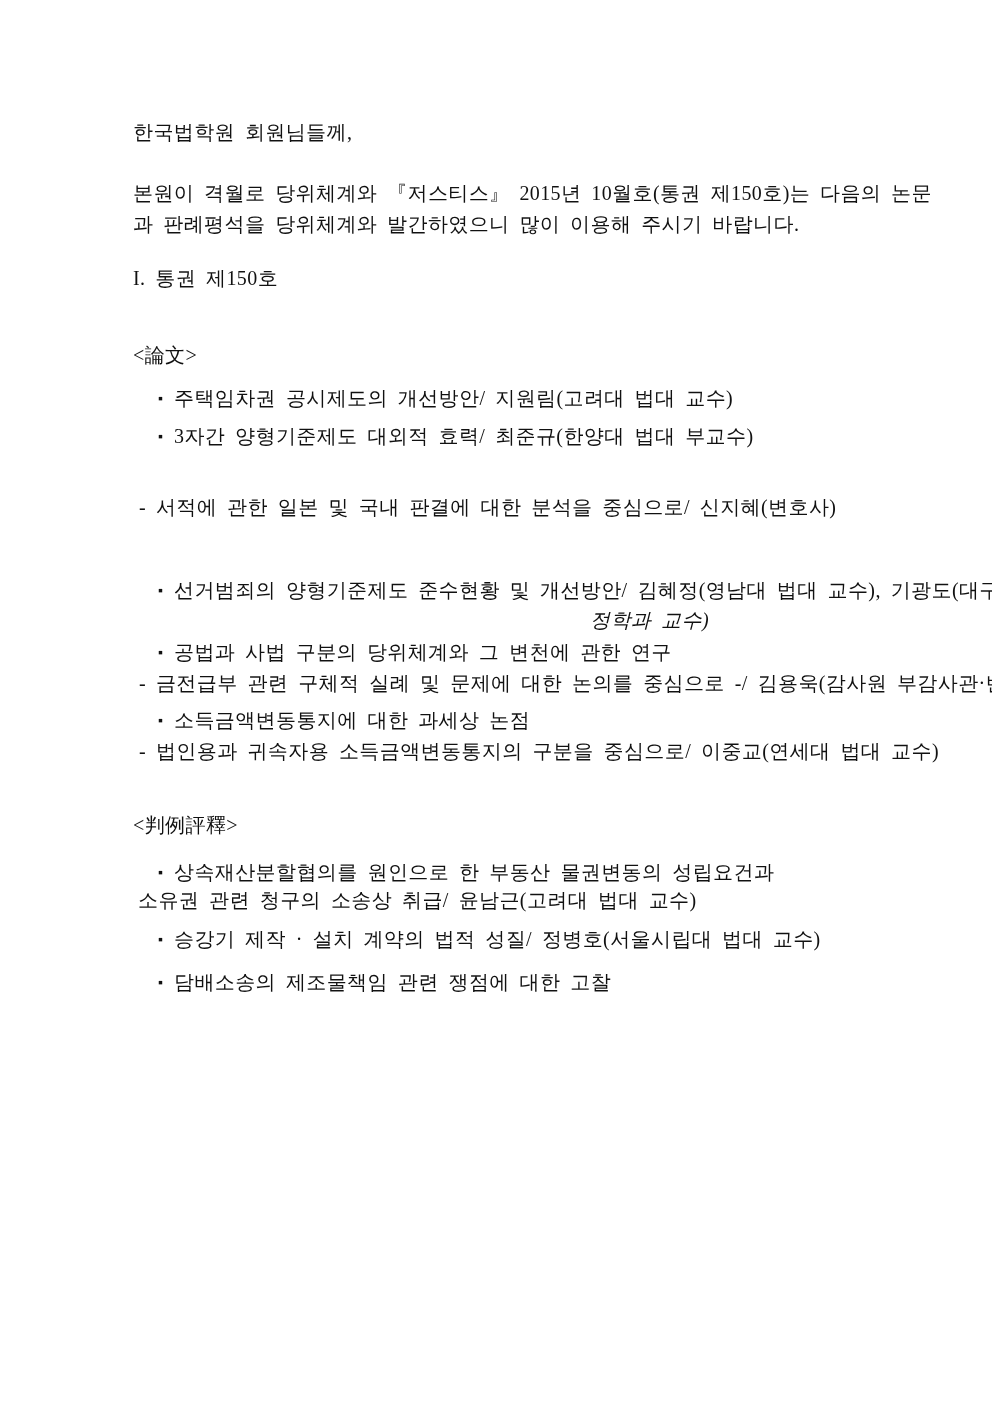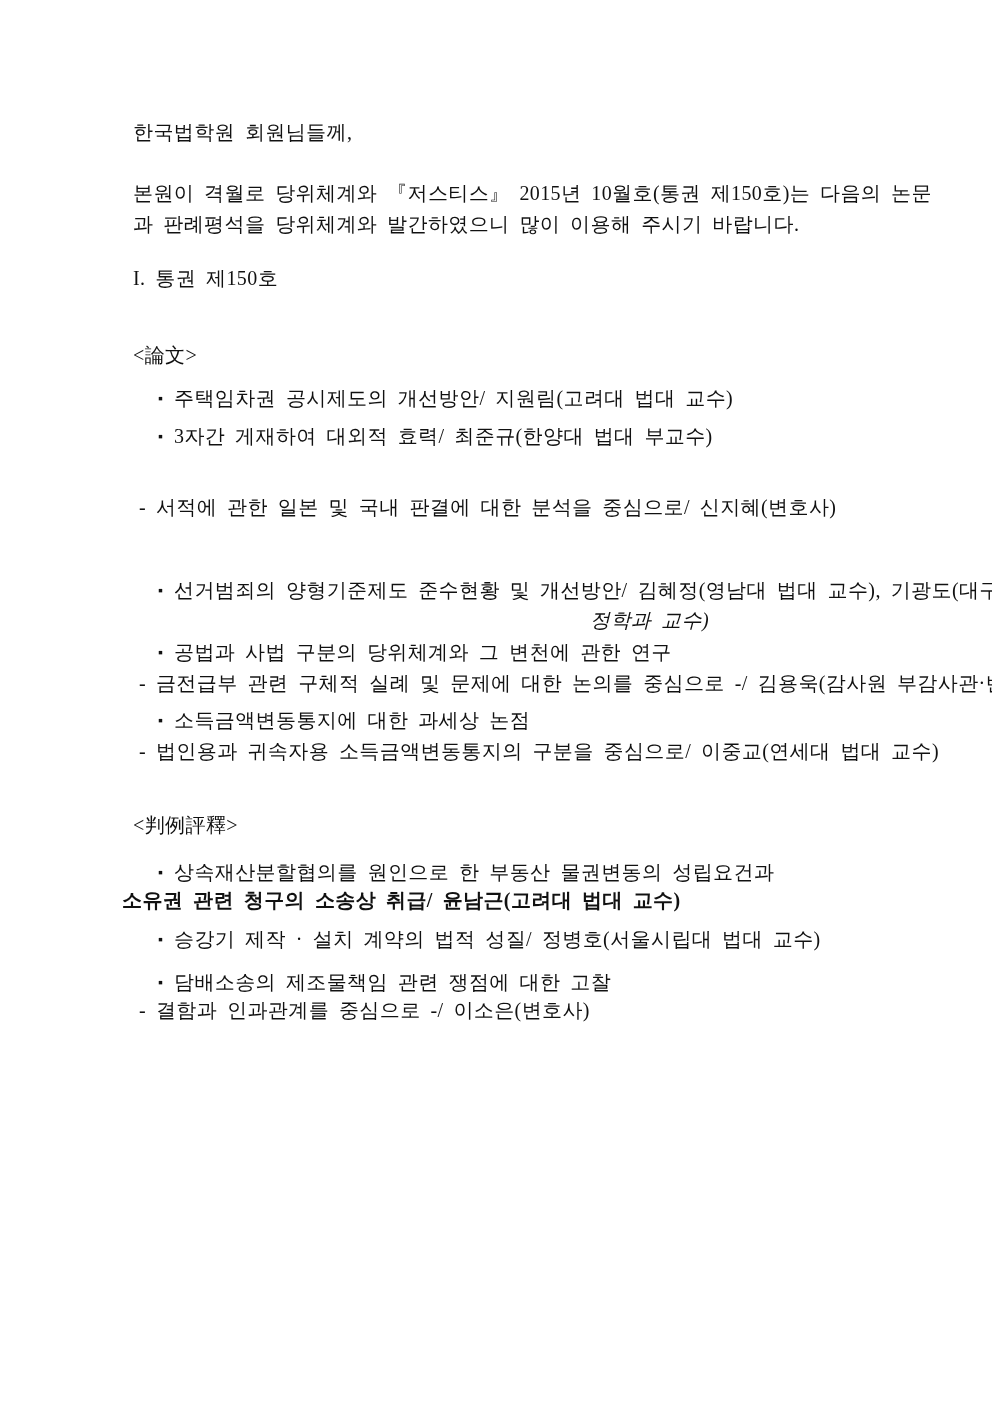--- a/index.html
+++ b/index.html
@@ -20,21 +20,21 @@
     position: absolute;
     left: 133px;
     font-size: 20px;
     line-height: 26px;
     letter-spacing: 0.4px;
     word-spacing: 4.5px;
     white-space: nowrap;
   }
   .bullet-row  { left: 130px; margin-left: 28px; }
   .sub-row     { left: 139px; }
-  .hang-row    { left: 122px; font-weight: bold; }
+  .hang-row    { left: 138px; }
   .cont-row    { left: 590px; font-style: italic; }
   .date-row    { left: 497px; }
   .sig-row     { left: 570px; text-align: right; }
   .marker {
     display: inline-block;
     width: 16px;
     font-size: 14px;
     transform: translateY(-2px);
     letter-spacing: 0;
     word-spacing: 0;
@@ -52,21 +52,21 @@
 
   <div class="row" style="top:265px">I. 통권 제150호</div>
 
   <div class="row" style="top:342px">&lt;論文&gt;</div>
 
   <div class="row bullet-row" style="top:385px">
     <span class="marker">▪</span><span>주택임차권 공시제도의 개선방안/ 지원림(고려대 법대 교수)</span>
   </div>
 
   <div class="row bullet-row" style="top:423px">
-    <span class="marker">▪</span><span>3자간 게재하여 대외적 효력/ 최준규(한양대 법대 부교수)</span>
+    <span class="marker">▪</span><span>3자간 양형기준제도 대외적 효력/ 최준규(한양대 법대 부교수)</span>
   </div>
 
   <div class="row sub-row" style="top:494px">- 서적에 관한 일본 및 국내 판결에 대한 분석을 중심으로/ 신지혜(변호사)</div>
 
 
   <div class="row bullet-row" style="top:577px">
     <span class="marker">▪</span><span>선거범죄의 양형기준제도 준수현황 및 개선방안/ 김혜정(영남대 법대 교수), 기광도(대구대 경찰행</span>
   </div>
   <div class="row cont-row" style="top:607px">정학과 교수)</div>
 
@@ -87,18 +87,17 @@
   </div>
   <div class="row hang-row" style="top:887px">소유권 관련 청구의 소송상 취급/ 윤남근(고려대 법대 교수)</div>
 
   <div class="row bullet-row" style="top:969px">
     <span class="marker">▪</span><span>담배소송의 제조물책임 관련 쟁점에 대한 고찰</span>
   </div>
 
   <div class="row bullet-row" style="top:926px">
     <span class="marker">▪</span><span>승강기 제작 · 설치 계약의 법적 성질/ 정병호(서울시립대 법대 교수)</span>
   </div>
-  <div class="row sub-row" style="top:997px">- 결함과 인과관계를 중심으로 -/ 이소은(변호사)</div>
 
   <div class="row date-row" style="top:1061px">2012. 10.</div>
   <div class="row sig-row" style="top:1087px">한국법학원 사무국</div>
 
 </div>
 
 </body></html>

